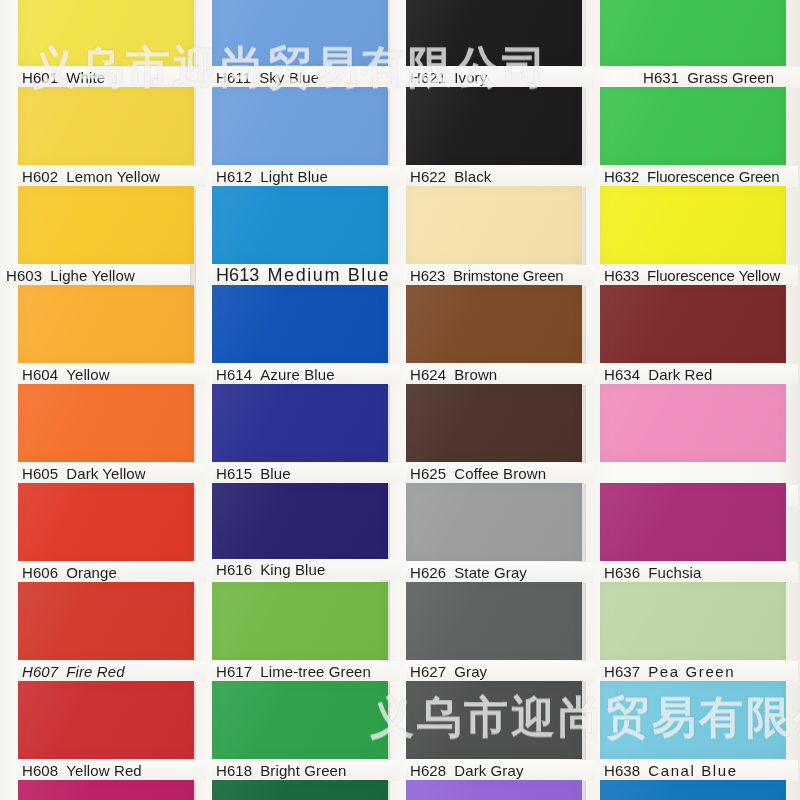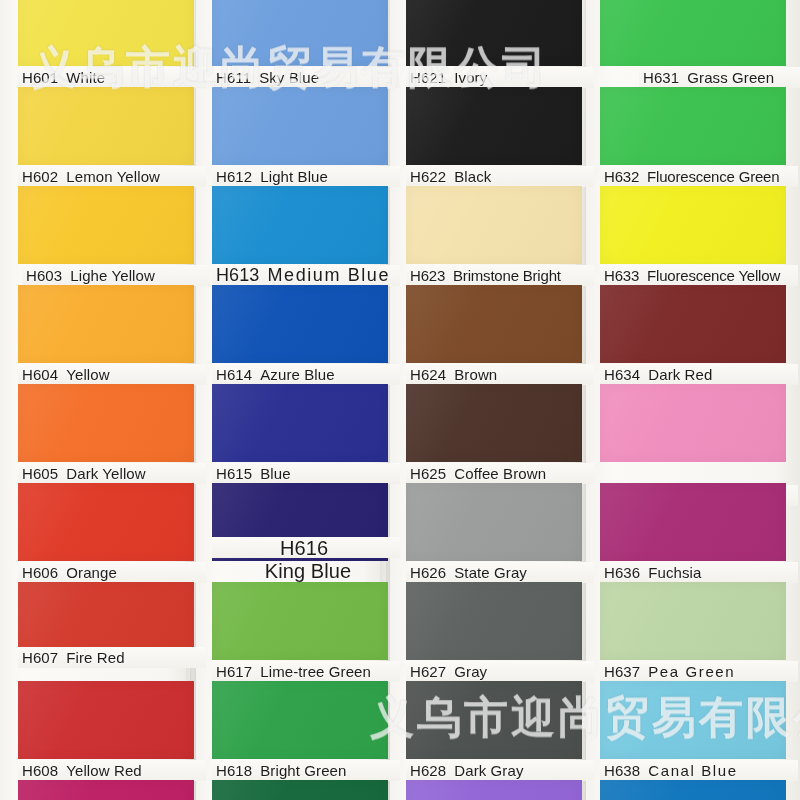--- a/index.html
+++ b/index.html
@@ -129,21 +129,21 @@
       <div class="swatch-cell" style="left: 18px; top: 87px; width: 176px; height: 78px;">
         <div class="swatch-chip" title="Lemon Yellow" style="background: rgb(243, 213, 68);"></div>
       </div>
       <div class="swatch-label" style="left: 18px; top: 166px; width: 188px; height: 21px; font-size: 15px;">
         <span class="code">H602</span>
         <span class="cname">Lemon Yellow</span>
       </div>
       <div class="swatch-cell" style="left: 18px; top: 186px; width: 176px; height: 78px;">
         <div class="swatch-chip" title="Lighe Yellow" style="background: rgb(248, 200, 46);"></div>
       </div>
-      <div class="swatch-label" style="left: 22px; top: 265px; width: 188px; height: 21px; font-size: 15px;">
+      <div class="swatch-label" style="left: 2px; top: 265px; width: 188px; height: 21px; font-size: 15px;">
         <span class="code">H603</span>
         <span class="cname">Lighe Yellow</span>
       </div>
       <div class="swatch-cell" style="left: 18px; top: 285px; width: 176px; height: 78px;">
         <div class="swatch-chip" title="Yellow" style="background: rgb(249, 174, 48);"></div>
       </div>
       <div class="swatch-label" style="left: 18px; top: 364px; width: 188px; height: 21px; font-size: 15px;">
         <span class="code">H604</span>
         <span class="cname">Yellow</span>
       </div>
@@ -157,21 +157,21 @@
       <div class="swatch-cell" style="left: 18px; top: 483px; width: 176px; height: 78px;">
         <div class="swatch-chip" title="Orange" style="background: rgb(224, 58, 40);"></div>
       </div>
       <div class="swatch-label" style="left: 18px; top: 562px; width: 188px; height: 21px; font-size: 15px;">
         <span class="code">H606</span>
         <span class="cname">Orange</span>
       </div>
       <div class="swatch-cell" style="left: 18px; top: 582px; width: 176px; height: 78px;">
         <div class="swatch-chip" title="Fire Red" style="background: rgb(211, 58, 45);"></div>
       </div>
-      <div class="swatch-label" style="left: 18px; top: 647px; width: 188px; height: 21px; font-size: 15px;">
+      <div class="swatch-label" style="left: 18px; top: 661px; width: 188px; height: 21px; font-size: 15px; font-style: italic;">
         <span class="code">H607</span>
         <span class="cname">Fire Red</span>
       </div>
       <div class="swatch-cell" style="left: 18px; top: 681px; width: 176px; height: 78px;">
         <div class="swatch-chip" title="Tomato Red" style="background: rgb(204, 47, 49);"></div>
       </div>
       <div class="swatch-label" style="left: 18px; top: 760px; width: 188px; height: 21px; font-size: 15px;">
         <span class="code">H608</span>
         <span class="cname">Yellow Red</span>
       </div>
@@ -209,21 +209,21 @@
       <div class="swatch-cell" style="left: 212px; top: 384px; width: 176px; height: 78px;">
         <div class="swatch-chip" title="Blue" style="background: rgb(42, 47, 146);"></div>
       </div>
       <div class="swatch-label" style="left: 212px; top: 463px; width: 188px; height: 21px; font-size: 15px;">
         <span class="code">H615</span>
         <span class="cname">Blue</span>
       </div>
       <div class="swatch-cell" style="left: 212px; top: 483px; width: 176px; height: 78px;">
         <div class="swatch-chip" title="King Blue" style="background: rgb(42, 33, 112);"></div>
       </div>
-      <div class="swatch-label" style="left: 212px; top: 537px; width: 188px; height: 21px; font-size: 20px; flex-direction: column;">
+      <div class="swatch-label" style="left: 212px; top: 559px; width: 188px; height: 21px; font-size: 15px;">
         <span class="code">H616</span>
         <span class="cname">King Blue</span>
       </div>
       <div class="swatch-cell" style="left: 212px; top: 582px; width: 176px; height: 78px;">
         <div class="swatch-chip" title="Lime-tree Green" style="background: rgb(114, 184, 70);"></div>
       </div>
       <div class="swatch-label" style="left: 212px; top: 661px; width: 188px; height: 21px; font-size: 15px;">
         <span class="code">H617</span>
         <span class="cname">Lime-tree Green</span>
       </div>
@@ -249,21 +249,21 @@
       </div>
       <div class="swatch-label" style="left: 406px; top: 166px; width: 188px; height: 21px; font-size: 15px;">
         <span class="code">H622</span>
         <span class="cname">Black</span>
       </div>
       <div class="swatch-cell" style="left: 406px; top: 186px; width: 176px; height: 78px;">
         <div class="swatch-chip" title="Brimstone Yellow" style="background: rgb(244, 226, 173);"></div>
       </div>
       <div class="swatch-label tight" style="left: 406px; top: 265px; width: 188px; height: 21px; font-size: 15px;">
         <span class="code">H623</span>
-        <span class="cname">Brimstone Bright</span>
+        <span class="cname">Brimstone Green</span>
       </div>
       <div class="swatch-cell" style="left: 406px; top: 285px; width: 176px; height: 78px;">
         <div class="swatch-chip" title="Brown" style="background: rgb(124, 74, 40);"></div>
       </div>
       <div class="swatch-label" style="left: 406px; top: 364px; width: 188px; height: 21px; font-size: 15px;">
         <span class="code">H624</span>
         <span class="cname">Brown</span>
       </div>
       <div class="swatch-cell" style="left: 406px; top: 384px; width: 176px; height: 78px;">
         <div class="swatch-chip" title="Coffee Brown" style="background: rgb(77, 51, 42);"></div>

